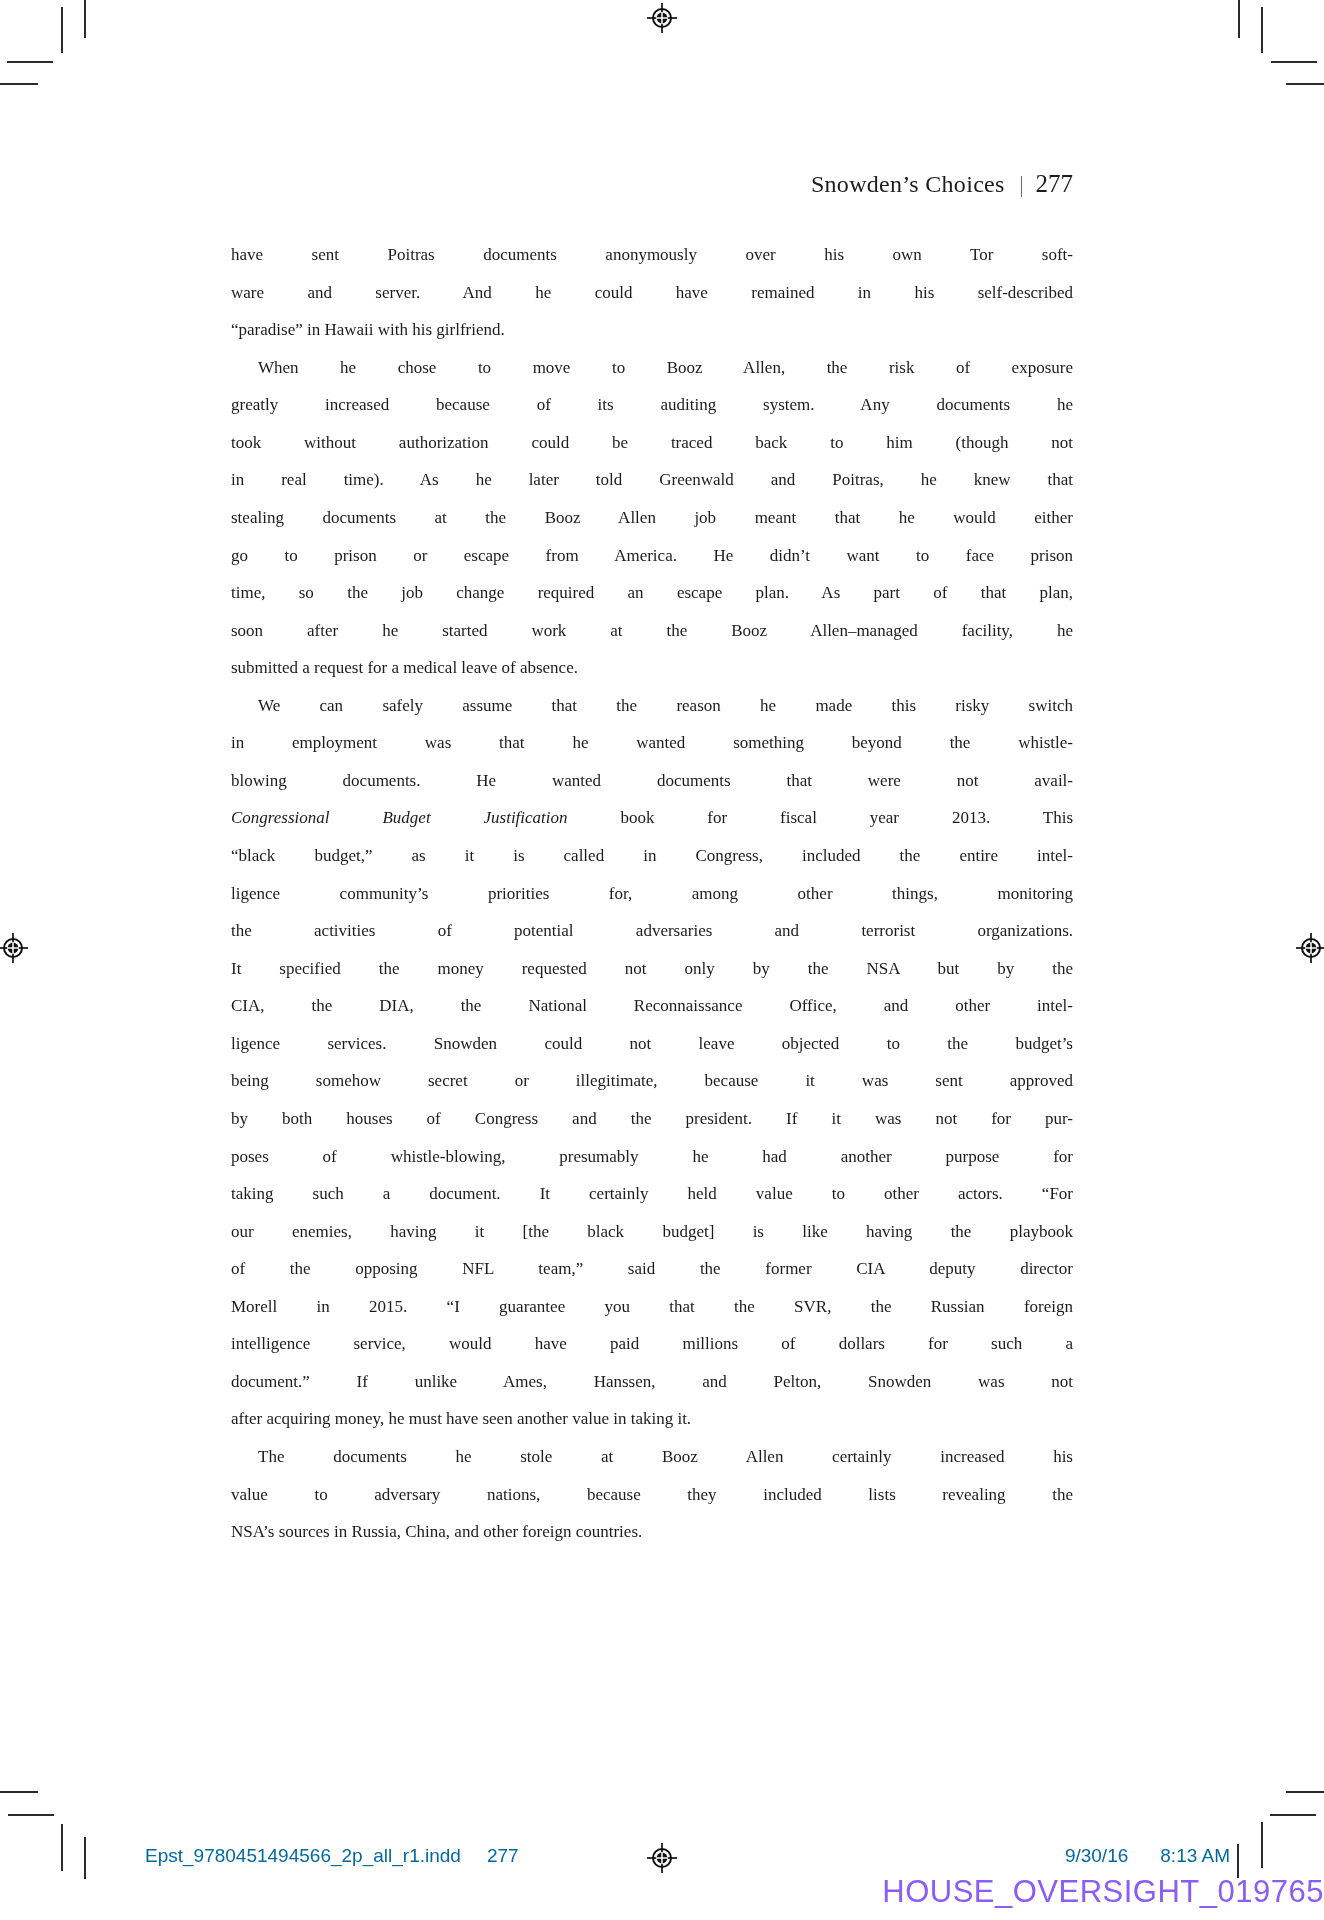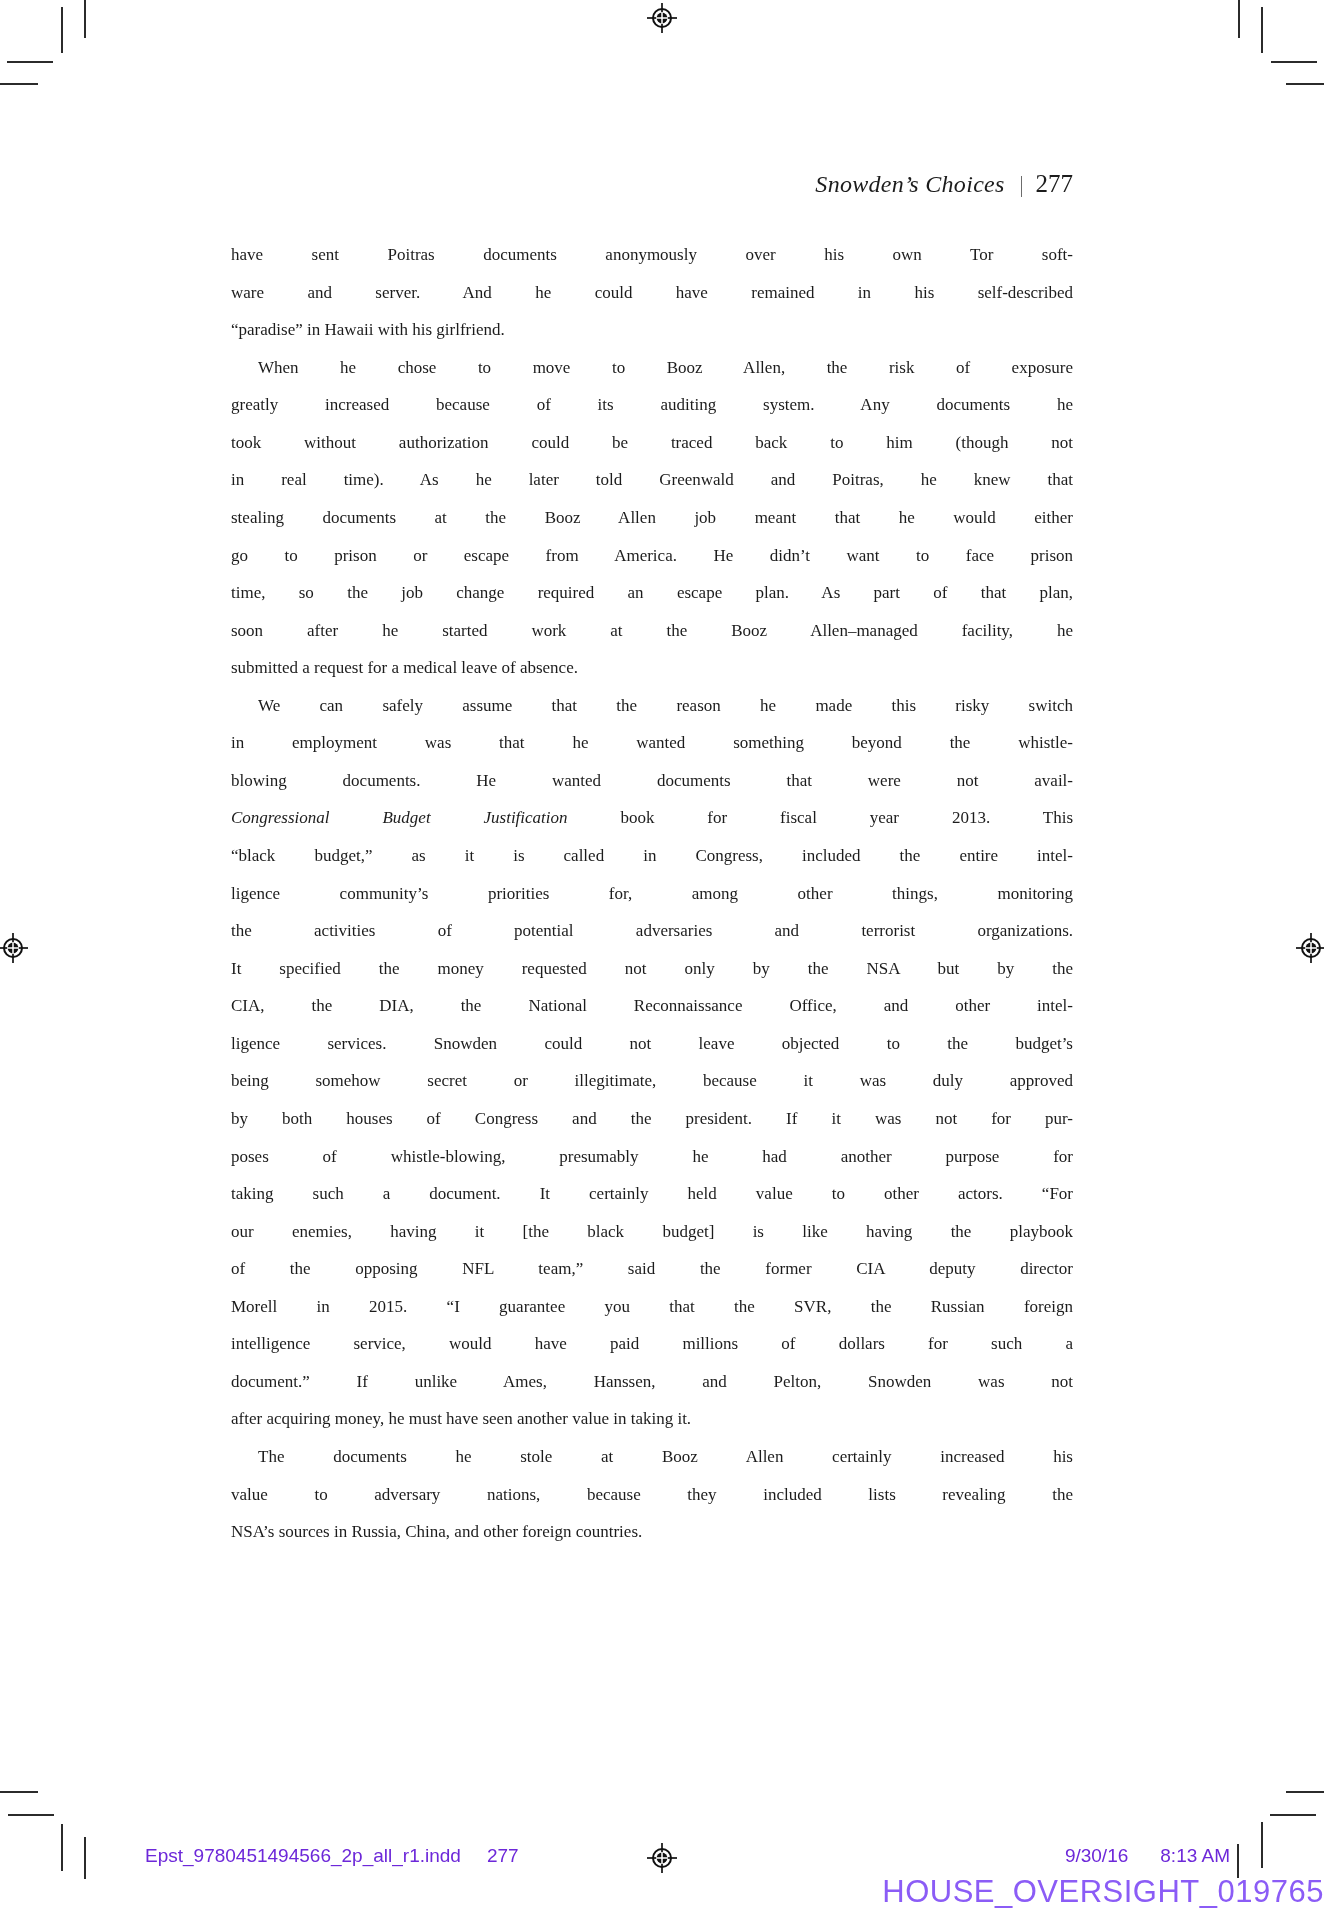--- a/index.html
+++ b/index.html
@@ -12,36 +12,36 @@
   .cm{position:absolute;background:#2b2b2b;}
   .cm.v{width:2px;}
   .cm.h{height:2px;}
   
   .reg{position:absolute;width:30px;height:30px;}
   
   .running-head{
     position:absolute;left:231px;top:168px;width:842px;height:32px;
     text-align:right;font-size:24px;line-height:32px;white-space:nowrap;
   }
-  .running-head .title{font-style:italic;letter-spacing:.3px;}
+  .running-head .title{letter-spacing:.3px;}
   .running-head .sep{display:inline-block;margin:0 12px 0 14px;font-style:normal;opacity:.8;transform:scaleX(.7);}
   .running-head .pagenum{font-style:normal;font-size:25px;}
   
   .text-block{
     position:absolute;left:231px;top:236px;width:842px;
     font-size:17px;line-height:37.57px;
   }
   .line{text-align:justify;text-align-last:justify;white-space:normal;}
   .line.last{text-align-last:left;}
   .line.indent{text-indent:27px;}
   .it{font-style:italic;}
   
   .footer{
     position:absolute;top:1845px;left:0;width:1324px;height:24px;
-    font-family:"Liberation Sans","DejaVu Sans",sans-serif;font-size:19px;color:#6d28d9;
+    font-family:"Liberation Sans","DejaVu Sans",sans-serif;font-size:19px;color:#0369a1;
   }
   .slug-left{position:absolute;left:145px;top:0;white-space:nowrap;}
   .slug-left .fpage{margin-left:26px;}
   .slug-right{position:absolute;right:94px;top:0;white-space:nowrap;}
   .slug-right .ftime{margin-left:32px;}
   
   .bates{
     position:absolute;right:0px;top:1874px;
     font-family:"Liberation Sans","DejaVu Sans",sans-serif;
     font-size:31px;color:#8b5cf6;letter-spacing:.5px;white-space:nowrap;
@@ -128,21 +128,21 @@
       <div class="line indent">We can safely assume that the reason he made this risky switch</div>
       <div class="line">in employment was that he wanted something beyond the whistle-</div>
       <div class="line">blowing documents. He wanted documents that were not avail-</div>
       <div class="line"><span class="it">Congressional Budget Justification</span><span> book for fiscal year 2013. This</span></div>
       <div class="line">“black budget,” as it is called in Congress, included the entire intel-</div>
       <div class="line">ligence community’s priorities for, among other things, monitoring</div>
       <div class="line">the activities of potential adversaries and terrorist organizations.</div>
       <div class="line">It specified the money requested not only by the NSA but by the</div>
       <div class="line">CIA, the DIA, the National Reconnaissance Office, and other intel-</div>
       <div class="line">ligence services. Snowden could not leave objected to the budget’s</div>
-      <div class="line">being somehow secret or illegitimate, because it was duly approved</div>
+      <div class="line">being somehow secret or illegitimate, because it was sent approved</div>
       <div class="line">by both houses of Congress and the president. If it was not for pur-</div>
       <div class="line">poses of whistle-blowing, presumably he had another purpose for</div>
       <div class="line">taking such a document. It certainly held value to other actors. “For</div>
       <div class="line">our enemies, having it [the black budget] is like having the playbook</div>
       <div class="line">of the opposing NFL team,” said the former CIA deputy director</div>
       <div class="line">Morell in 2015. “I guarantee you that the SVR, the Russian foreign</div>
       <div class="line">intelligence service, would have paid millions of dollars for such a</div>
       <div class="line">document.” If unlike Ames, Hanssen, and Pelton, Snowden was not</div>
       <div class="line last">after acquiring money, he must have seen another value in taking it.</div>
       <div class="line indent">The documents he stole at Booz Allen certainly increased his</div>

